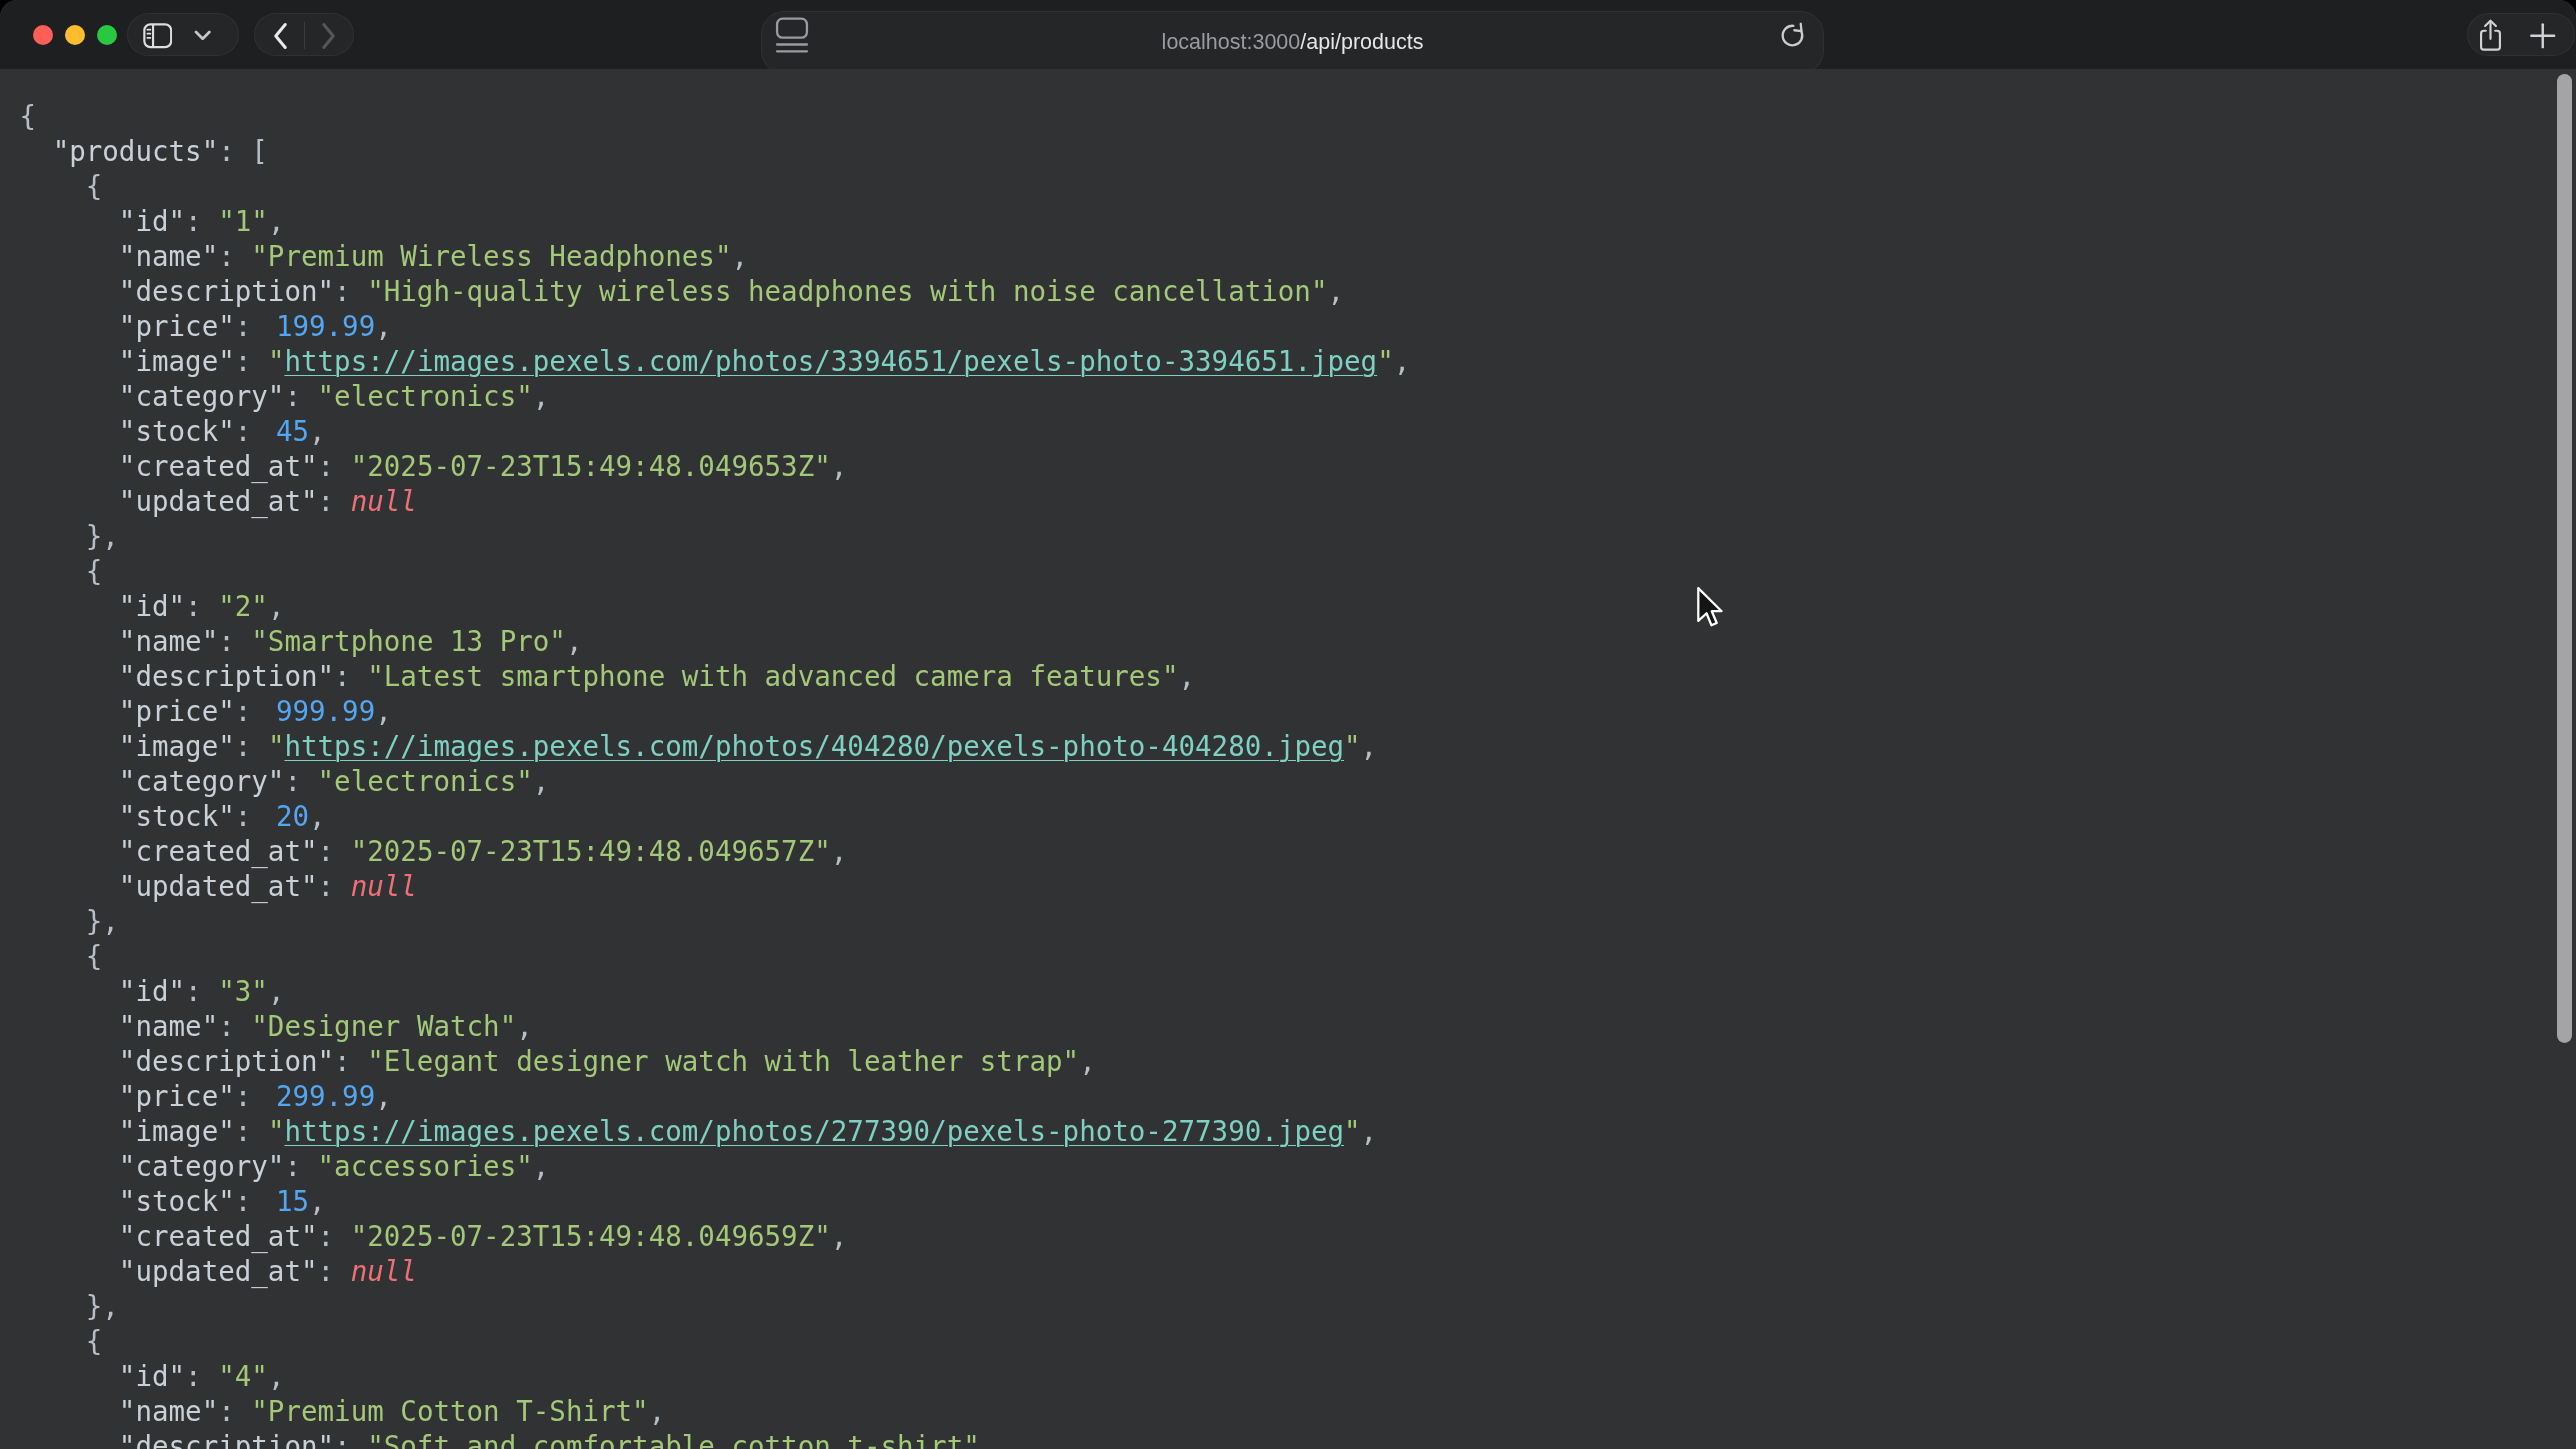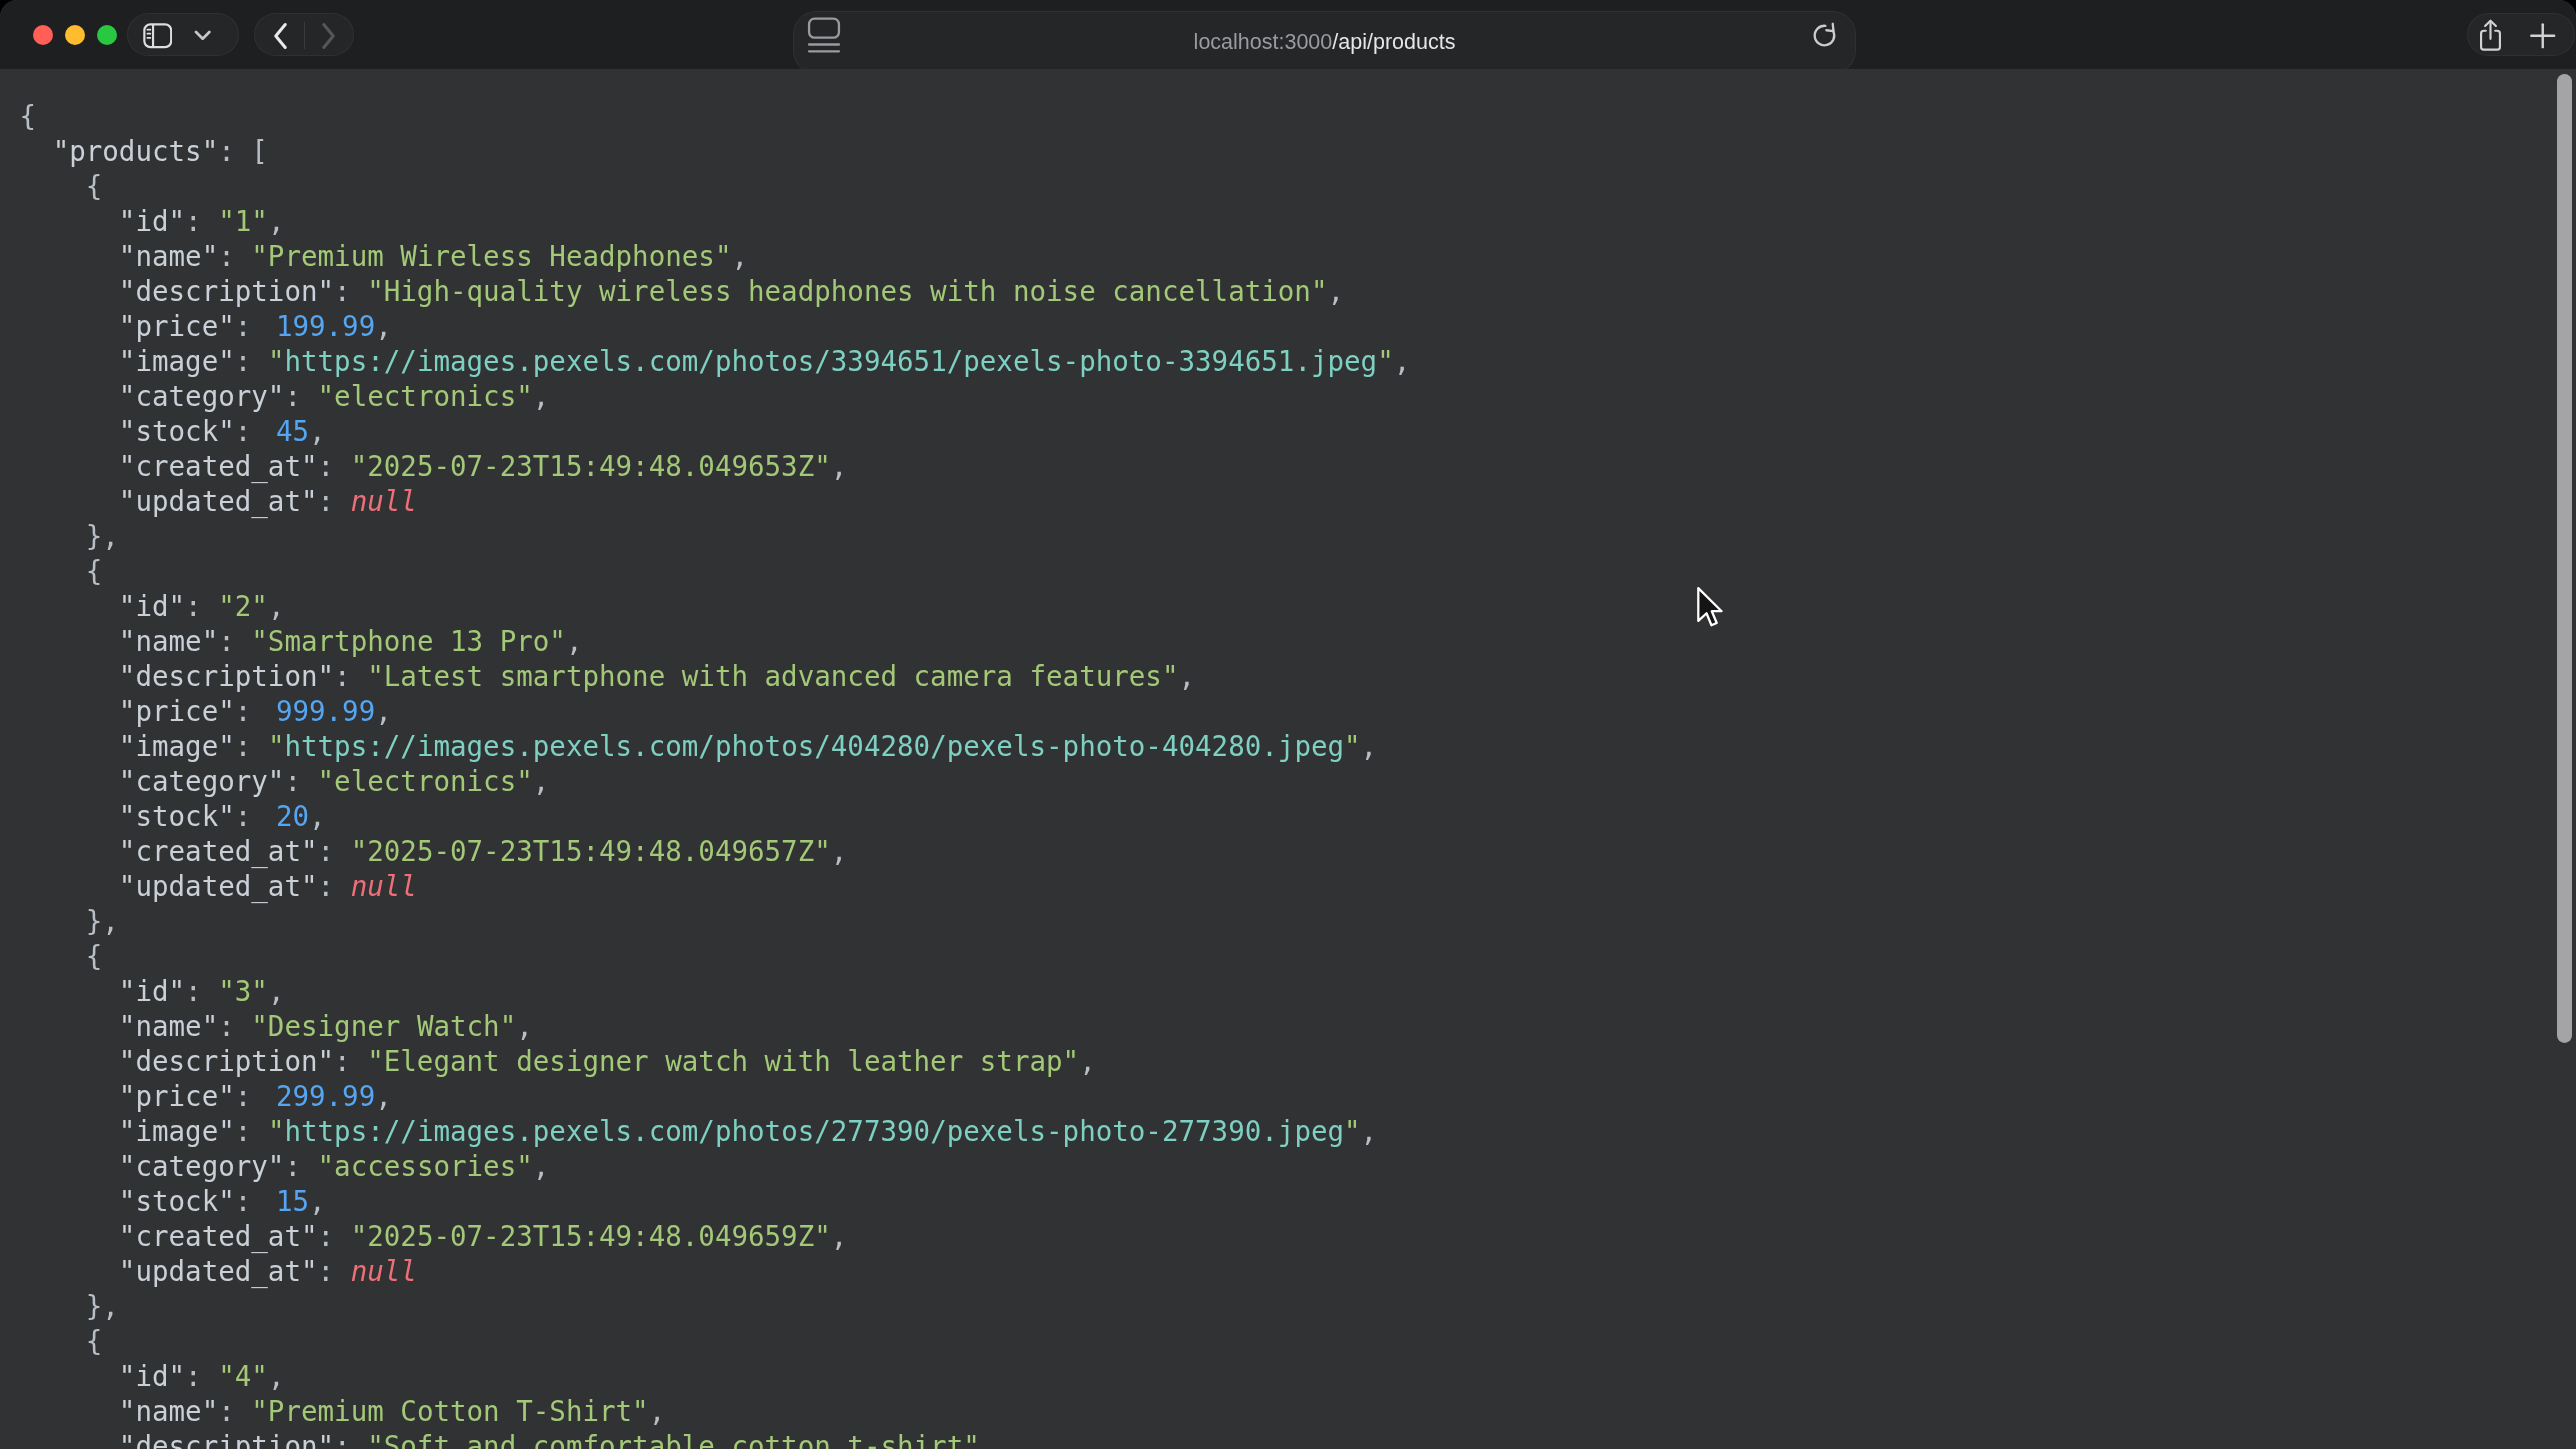--- a/index.html
+++ b/index.html
@@ -6,37 +6,37 @@
   *{box-sizing:border-box;}
   .window{position:absolute;inset:0;border-radius:17.4px 17.4px 0 0;overflow:hidden;
           background:var(--c-content_bg,#313234);box-shadow:inset 0 1.3px 0 rgba(255,255,255,0.07);}
   .toolbar{position:absolute;top:0;left:0;right:0;height:69px;background:var(--c-toolbar_bg,#1e1f21);}
   .pill{position:absolute;background:rgba(255,255,255,0.033);border:1.3px solid rgba(255,255,255,0.05);border-radius:23px;}
   .tlight{position:absolute;width:20px;height:20px;border-radius:50%;top:25px;}
   svg{display:block;}
   .iconbtn{position:absolute;background:none;border:none;padding:0;margin:0;cursor:default;}
 
   
-  .urlbar{left:793px;top:11.4px;width:1063px;height:63px;border-radius:23.5px;}
+  .urlbar{left:761px;top:11.4px;width:1063px;height:63px;border-radius:23.5px;}
   .urltext{position:absolute;inset:0;display:flex;align-items:center;justify-content:center;
            font-family:"Liberation Sans",sans-serif;font-size:21.5px;pointer-events:none;}
   .url-host{color:var(--c-url_host,#9a9aa1);}
   .url-path{color:var(--c-url_path,#e6e6e9);}
 
   
   .content{position:absolute;top:69px;left:0;right:0;bottom:0;background:var(--c-content_bg,#313234);}
   .code{position:absolute;left:19.5px;top:29.5px;font-family:"DejaVu Sans Mono",monospace;
         font-size:27.5px;line-height:35px;white-space:pre;color:var(--c-punct,#b7bec5);}
   .code-line{height:35px;}
   .tok-key{color:var(--c-key,#c9d0d7);}
   .tok-punct{color:var(--c-punct,#b7bec5);}
   .tok-str{color:var(--c-string,#a3c878);}
   .tok-num{color:var(--c-number,#55a6f2);margin-left:8px;}
   .tok-null{color:var(--c-null_value,#ee6f78);font-style:italic;}
-  .tok-link{color:var(--c-link,#7ed0c2);text-underline-offset:4px;text-decoration-thickness:1.3px;}
+  .tok-link{color:var(--c-link,#7ed0c2);text-decoration:underline;text-underline-offset:4px;text-decoration-thickness:1.3px;}
 
   .scroll-thumb{position:absolute;right:4px;top:4.7px;width:14.8px;height:969px;border-radius:7.4px;background:#a4a4a7;}
   .cursor{position:absolute;left:1696px;top:518px;}
 </style>
 </head>
 <body>
 
 <div class="window">
 
   <div class="toolbar">

